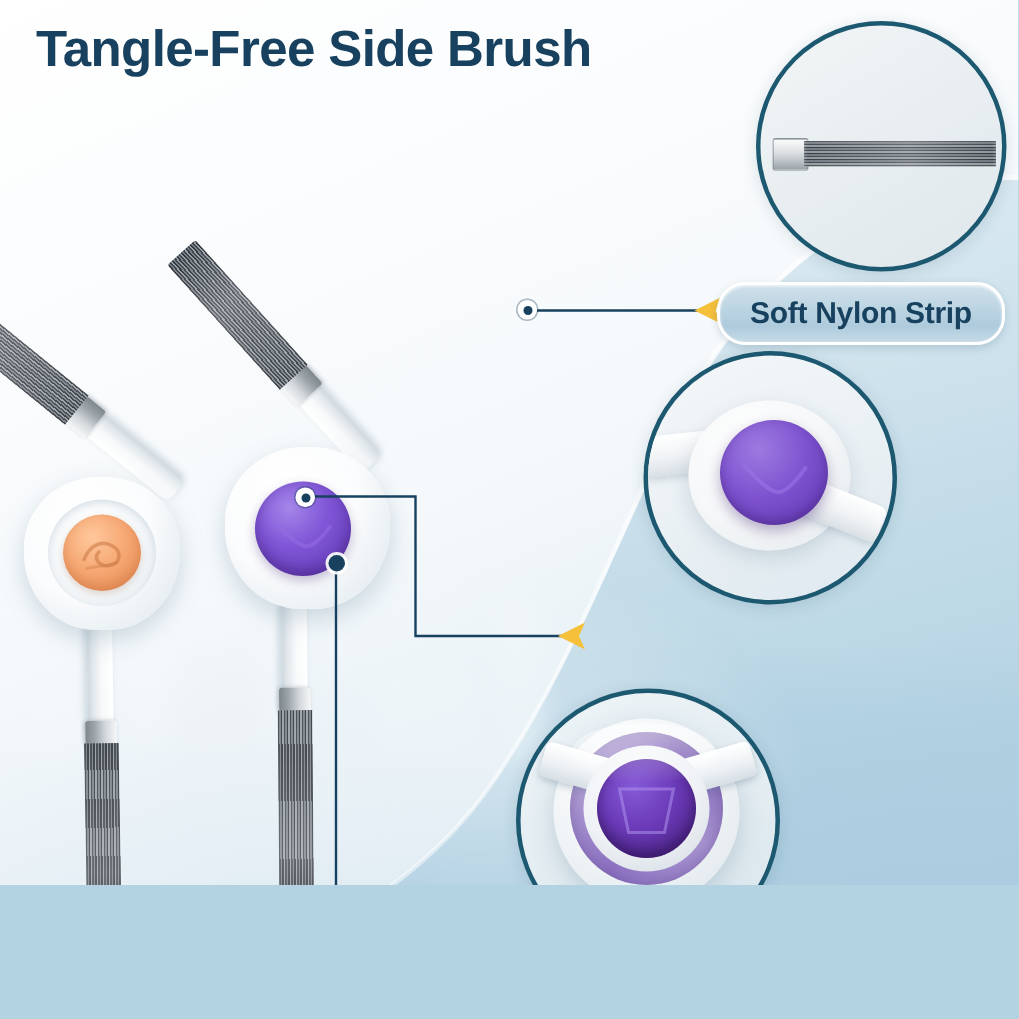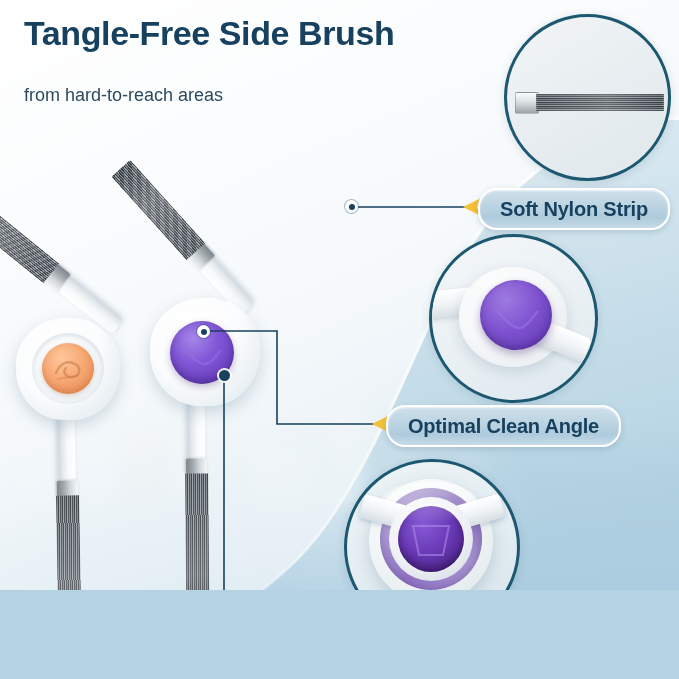--- a/index.html
+++ b/index.html
@@ -238,21 +238,20 @@
       </linearGradient>
     </defs>
     <path d="M0,0 L679,0 L679,120 C600,120 520,168 470,250 C420,332 392,430 330,520 C268,610 150,662 0,679 Z" fill="url(#swGrad)"></path>
     <path d="M679,118 C598,120 517,168 467,250 C418,332 390,432 328,522 C266,612 148,664 0,681" fill="none" stroke="url(#swEdge)" stroke-width="3"></path>
   </svg>
 
   <div class="header">
     <h1 class="title">Tangle-Free Side Brush</h1>
     <p class="subtitle">
       <br>
-      <span>from hard-to-reach areas</span>
     </p>
   </div>
 
   <div class="arm" style="left:118px;top:318px;width:200px;height:19px;transform:rotate(-141deg);">
     <div class="stem" style="width:74px;"></div>
     <div class="ferrule" style="left:70px;width:17px;"></div>
     <div class="bristles" style="left:86px;width:114px;"></div>
   </div>
 
   <div class="arm" style="left:66px;top:400px;width:232px;height:17px;transform:rotate(89deg);">
@@ -337,17 +336,14 @@
   <svg class="arrowhead" style="left:371px;top:413px;" viewBox="0 0 22 22">
     <path d="M1,11 L19,2 L15,11 L19,20 Z" fill="#f5c03a"></path>
   </svg>
   <svg class="arrowhead" style="left:279px;top:630px;" viewBox="0 0 22 22">
     <path d="M1,11 L19,2 L15,11 L19,20 Z" fill="#f5c03a"></path>
   </svg>
 
   <div class="pill" style="left:478px;top:188px;">
     <span>Soft Nylon Strip</span>
   </div>
-  <div class="pill" style="left:386px;top:405px;">
-    <span>Optimal Clean Angle</span>
-  </div>
 
 </div>
 
 </body></html>

